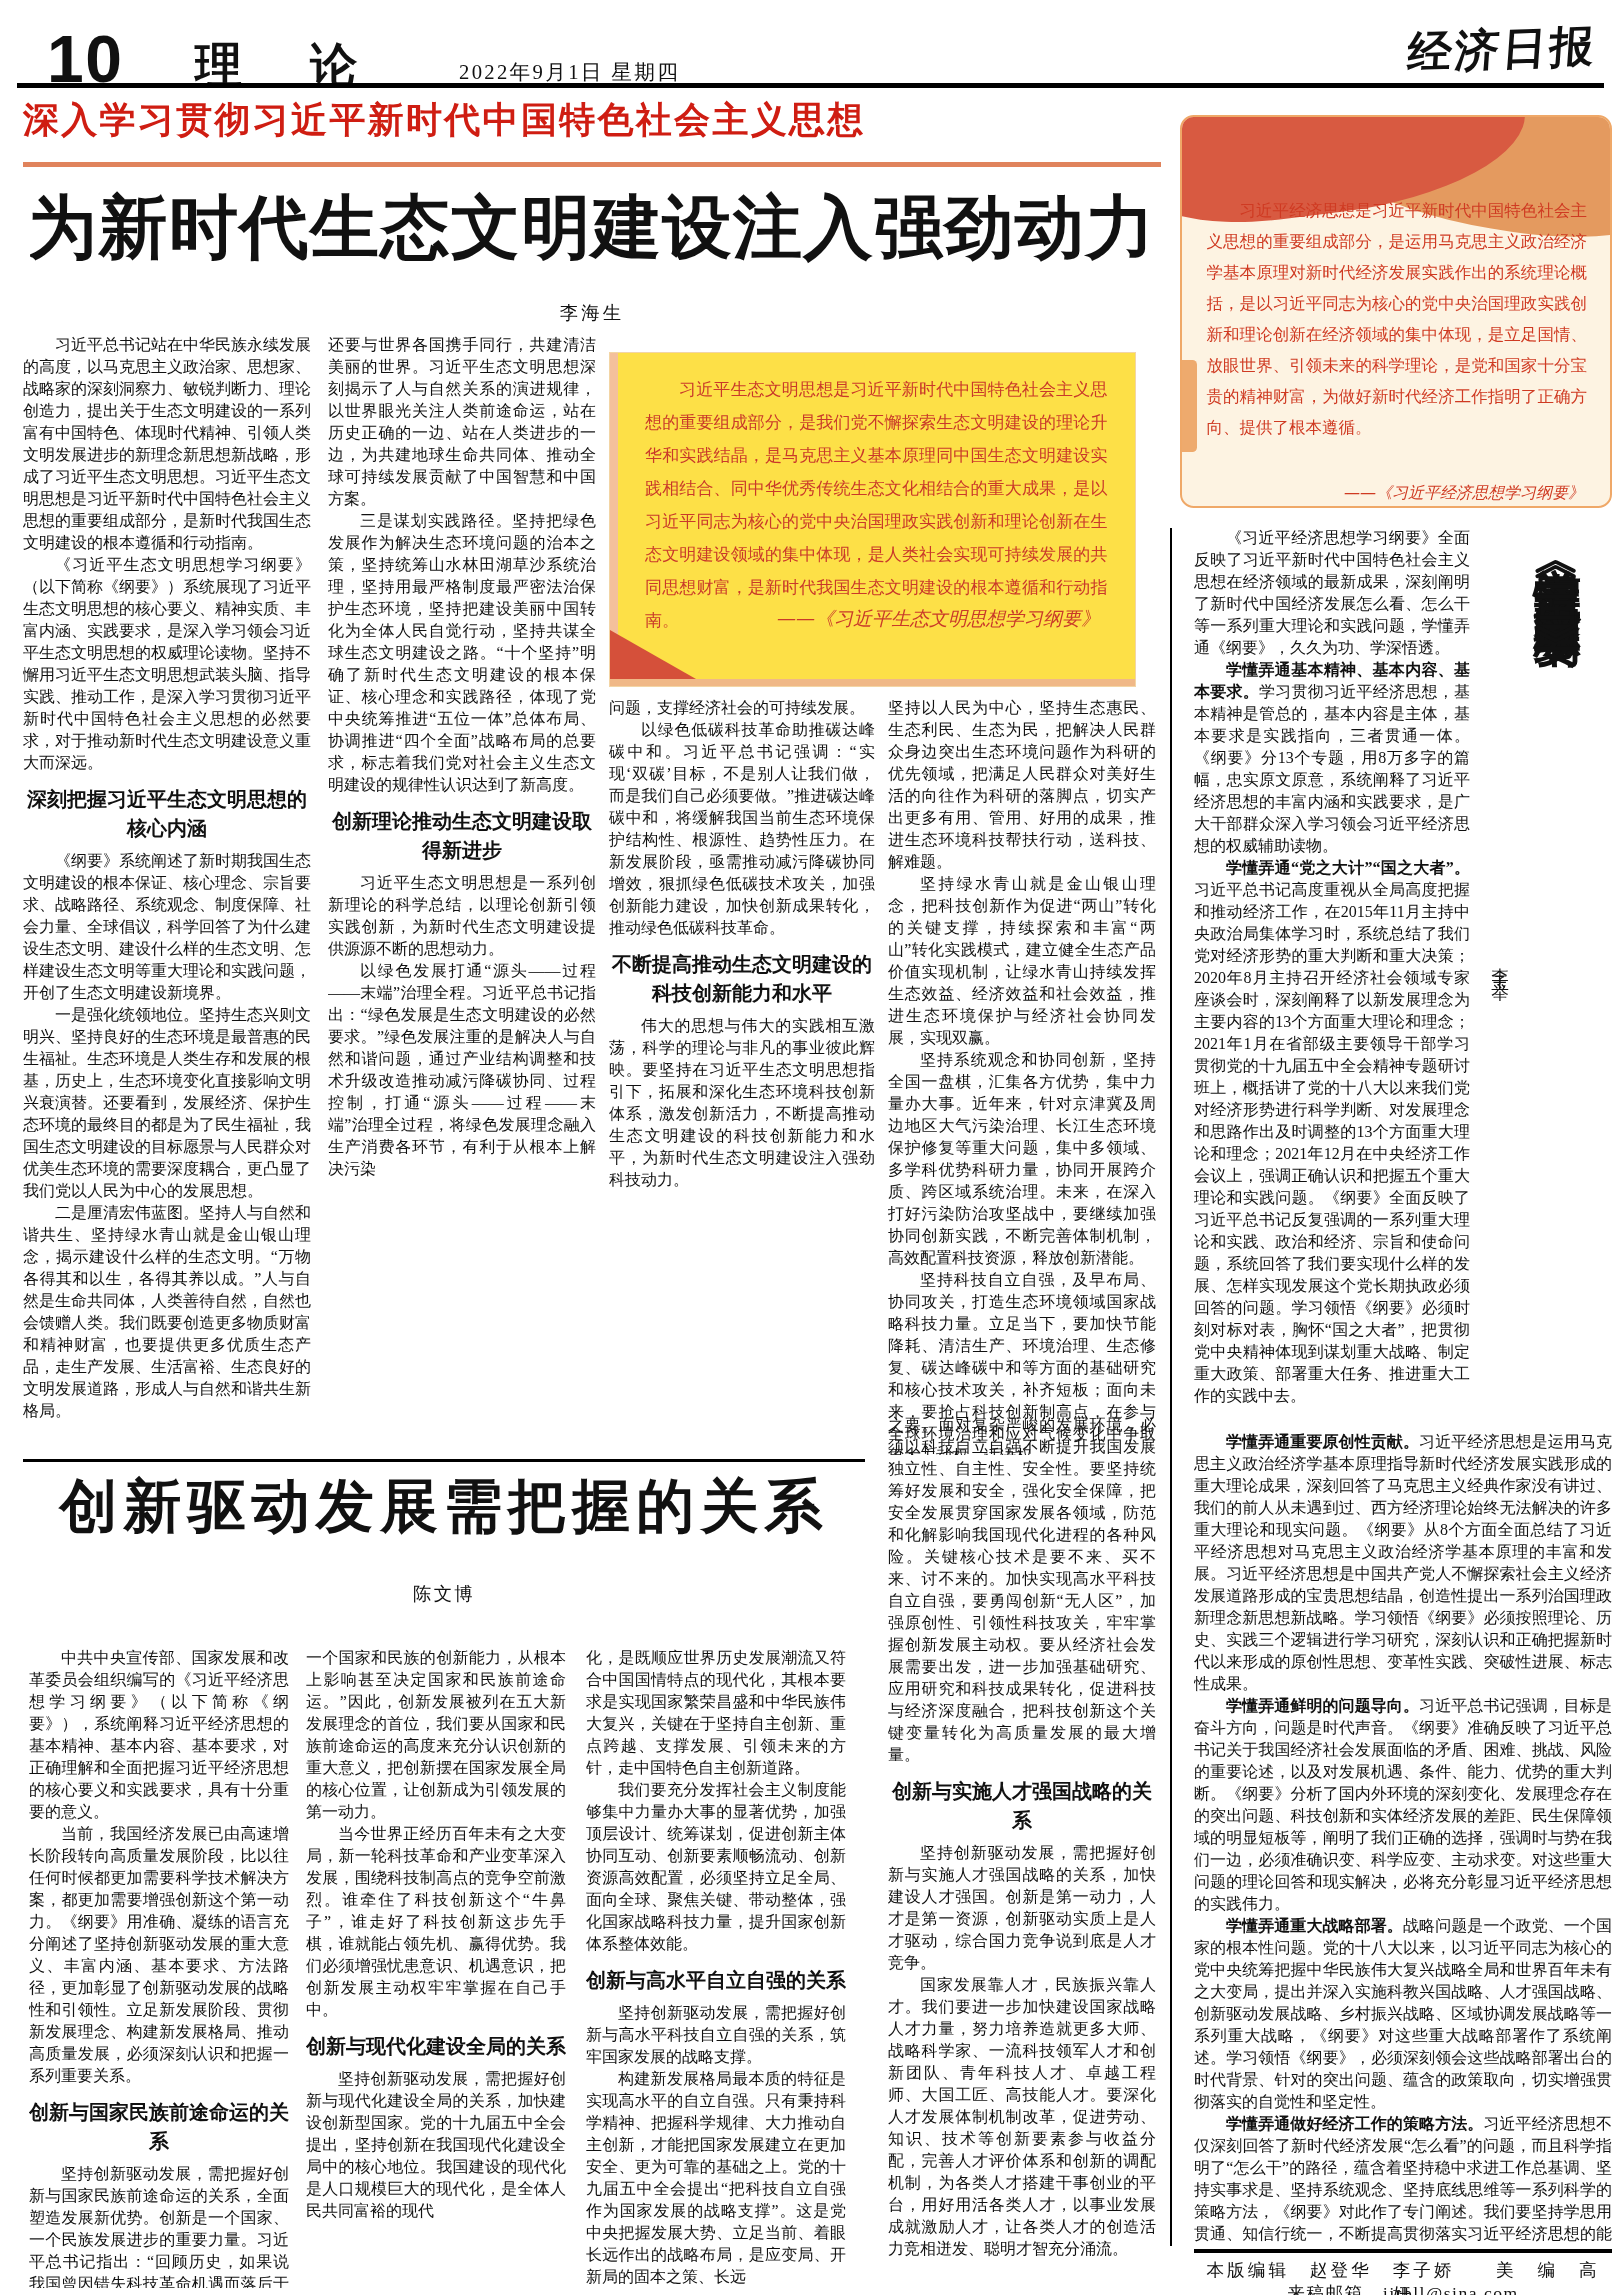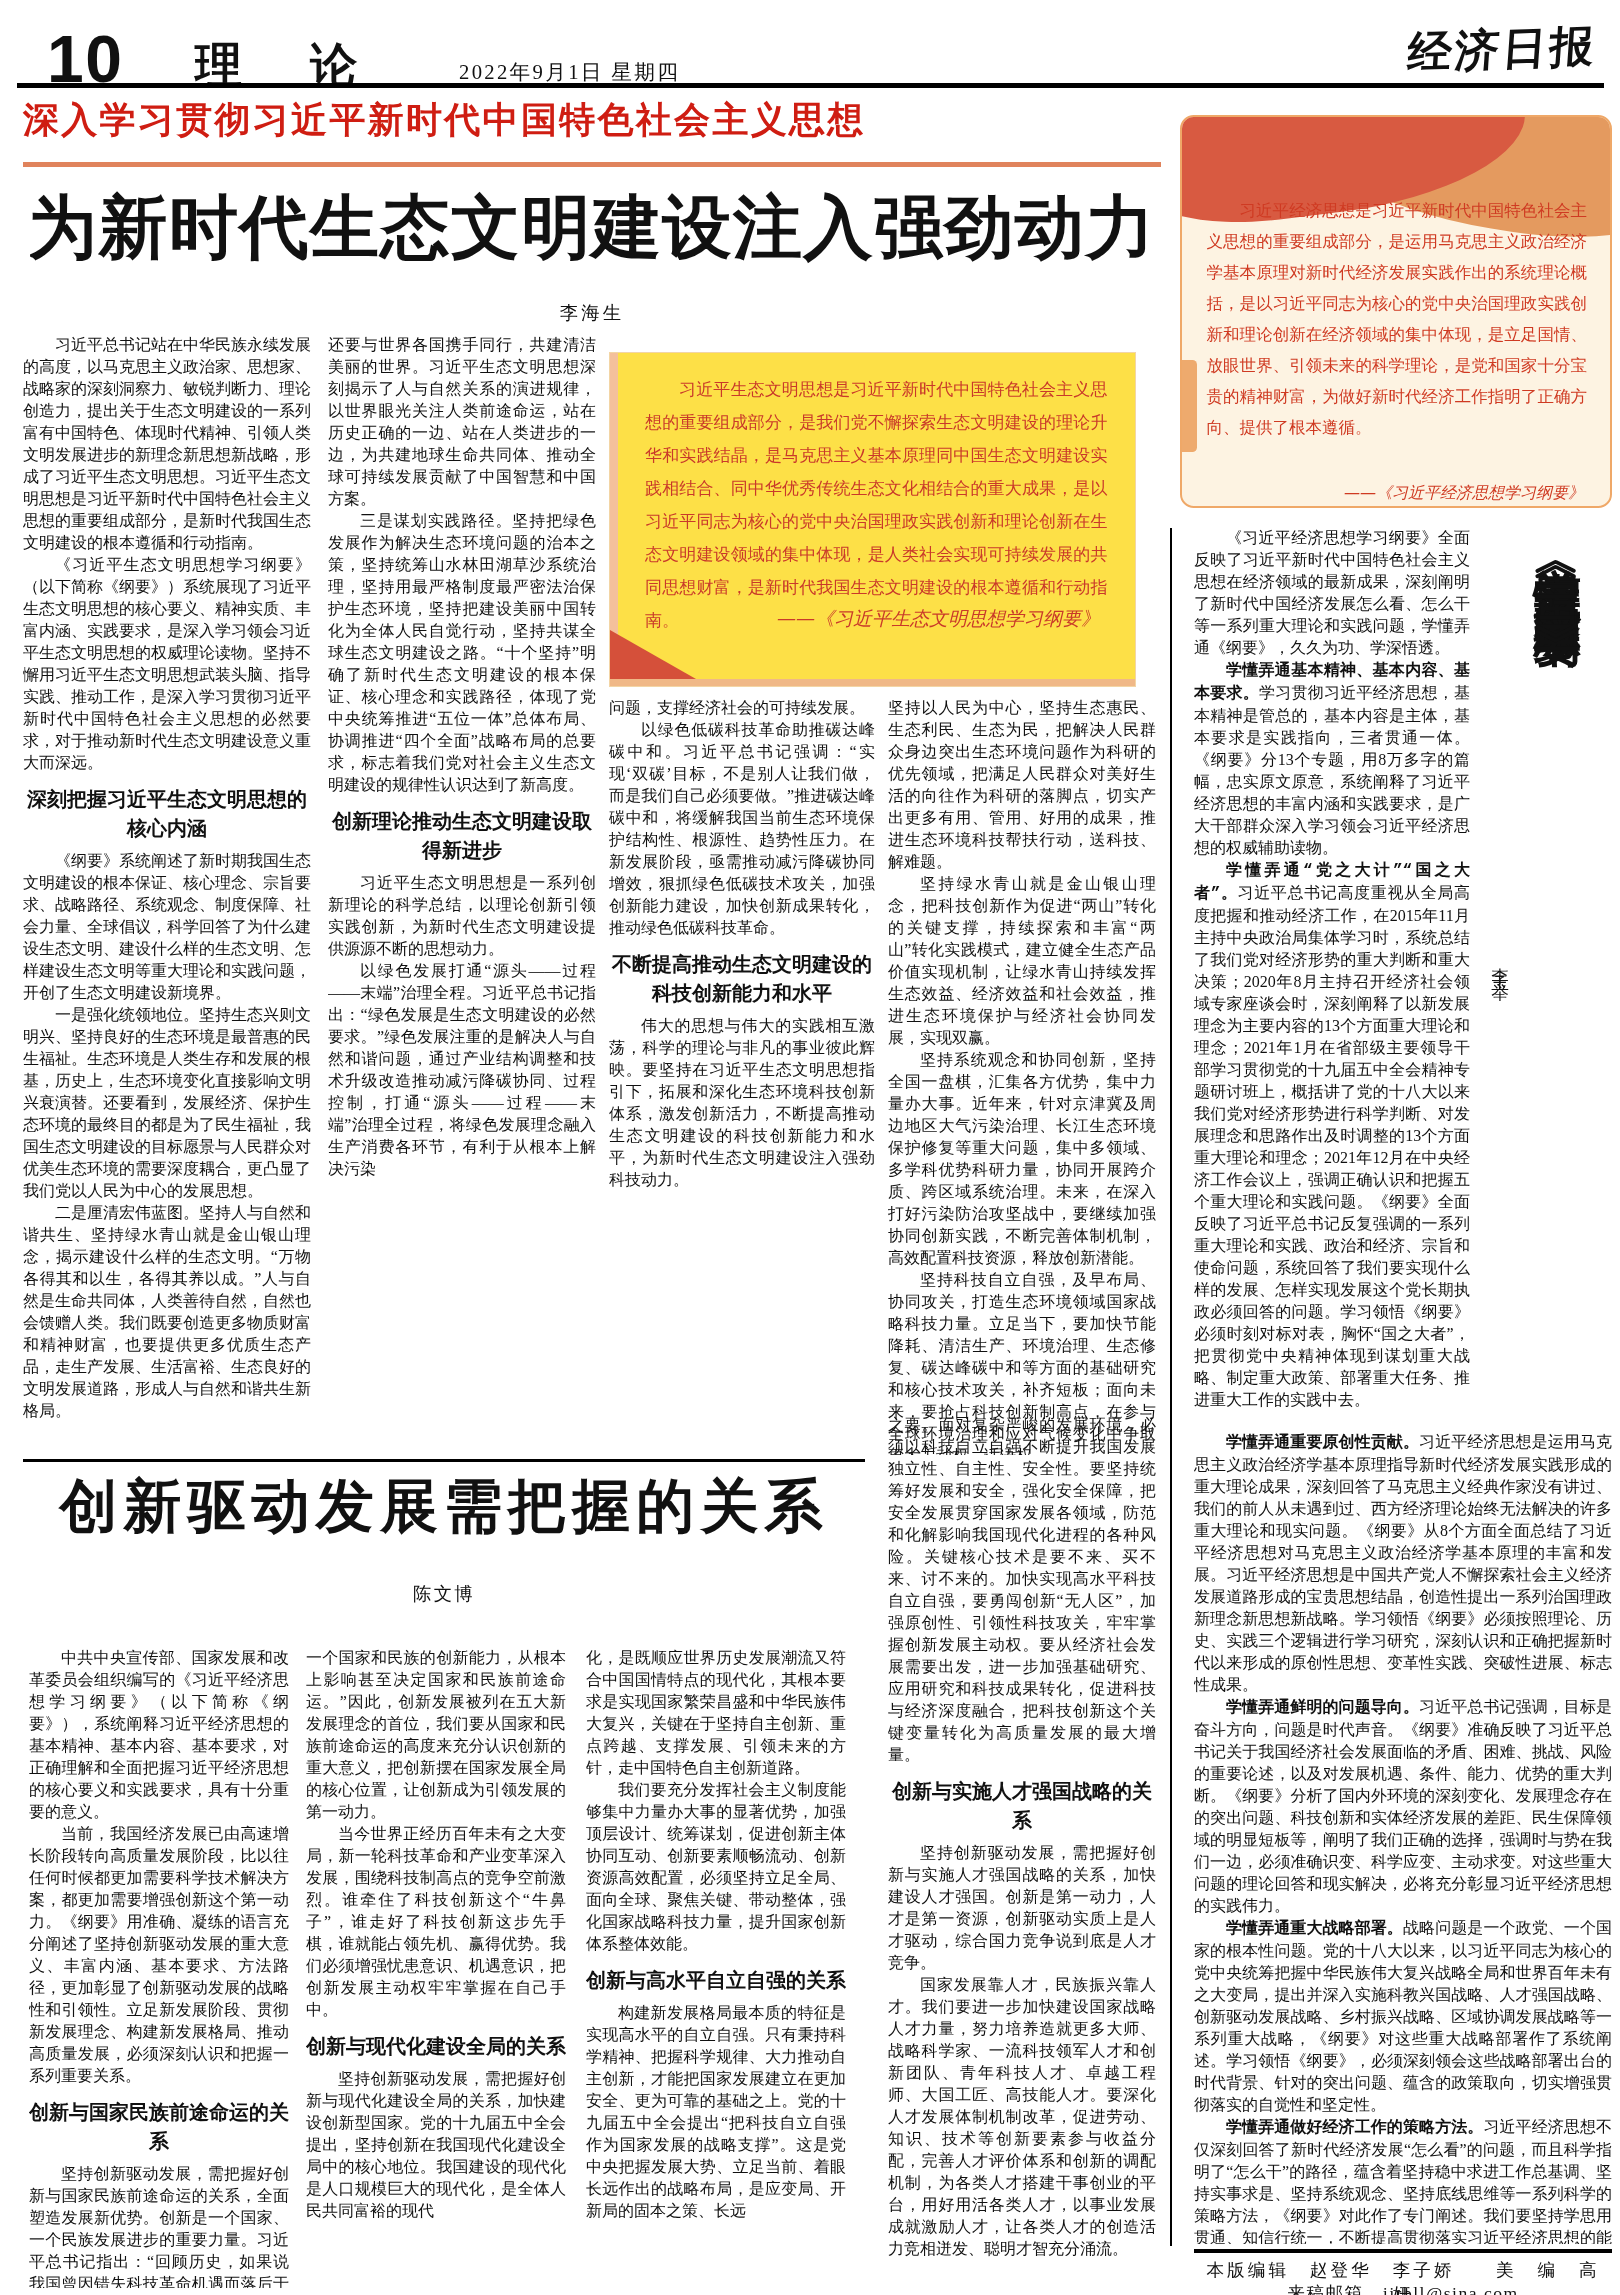--- a/index.html
+++ b/index.html
@@ -65,21 +65,21 @@
   .c-a2-2{left:306px;top:1647px;width:260px;height:641px;}
   .c-a2-3{left:586px;top:1647px;width:260px;height:641px;}
   .c-a2-4{left:888px;top:1414px;width:268px;height:874px;}
   
   .c-a3-n{left:1194px;top:527px;width:276px;height:897px;}
   .c-a3-w{left:1194px;top:1431px;width:418px;height:813px;}
   .a3-vtitle{left:1522px;top:531px;width:73px;height:896px;writing-mode:vertical-rl;
              font-size:47px;font-weight:900;font-family:"Liberation Sans",sans-serif;
              letter-spacing:3.8px;line-height:73px;}
   .a3-vauthor{left:1488px;top:954px;writing-mode:vertical-rl;font-size:17.6px;letter-spacing:7.7px;}
-  .col b{font-family:Liberation Mono, monospace;}
+  .col b{font-family:Liberation Serif, serif;}
   
   .ft-rule{left:1194px;top:2249px;width:418px;height:3.1px;background:#000;border-bottom:0.8px solid #000;}
   .ft-editors{left:1194px;top:2258px;width:418px;text-align:center;font-size:17.6px;letter-spacing:3.1px;}
   .ft-mail{left:1194px;top:2281px;width:418px;text-align:center;font-size:17.6px;letter-spacing:1.5px;}
 </style>
 </head>
 <body>
 
 <div class="abs pageno">10</div>
 <div class="abs section-name">理 论</div>
@@ -159,20 +159,21 @@
   <p class="cont">一个国家和民族的创新能力，从根本上影响甚至决定国家和民族前途命运。”因此，创新发展被列在五大新发展理念的首位，我们要从国家和民族前途命运的高度来充分认识创新的重大意义，把创新摆在国家发展全局的核心位置，让创新成为引领发展的第一动力。</p>
   <p>当今世界正经历百年未有之大变局，新一轮科技革命和产业变革深入发展，围绕科技制高点的竞争空前激烈。谁牵住了科技创新这个“牛鼻子”，谁走好了科技创新这步先手棋，谁就能占领先机、赢得优势。我们必须增强忧患意识、机遇意识，把创新发展主动权牢牢掌握在自己手中。</p>
   <h3>创新与现代化建设全局的关系</h3>
   <p>坚持创新驱动发展，需把握好创新与现代化建设全局的关系，加快建设创新型国家。党的十九届五中全会提出，坚持创新在我国现代化建设全局中的核心地位。我国建设的现代化是人口规模巨大的现代化，是全体人民共同富裕的现代</p>
 </div>
 
 <div class="abs col c-a2-3">
   <p class="cont">化，是既顺应世界历史发展潮流又符合中国国情特点的现代化，其根本要求是实现国家繁荣昌盛和中华民族伟大复兴，关键在于坚持自主创新、重点跨越、支撑发展、引领未来的方针，走中国特色自主创新道路。</p>
   <p>我们要充分发挥社会主义制度能够集中力量办大事的显著优势，加强顶层设计、统筹谋划，促进创新主体协同互动、创新要素顺畅流动、创新资源高效配置，必须坚持立足全局、面向全球、聚焦关键、带动整体，强化国家战略科技力量，提升国家创新体系整体效能。</p>
   <h3>创新与高水平自立自强的关系</h3>
+  <p>坚持创新驱动发展，需把握好创新与高水平科技自立自强的关系，筑牢国家发展的战略支撑。</p>
   <p>构建新发展格局最本质的特征是实现高水平的自立自强。只有秉持科学精神、把握科学规律、大力推动自主创新，才能把国家发展建立在更加安全、更为可靠的基础之上。党的十九届五中全会提出“把科技自立自强作为国家发展的战略支撑”。这是党中央把握发展大势、立足当前、着眼长远作出的战略布局，是应变局、开新局的固本之策、长远</p>
 </div>
 
 <div class="abs col c-a2-4">
   <p class="cont">之要。面对复杂严峻的发展环境，必须以科技自立自强不断提升我国发展独立性、自主性、安全性。要坚持统筹好发展和安全，强化安全保障，把安全发展贯穿国家发展各领域，防范和化解影响我国现代化进程的各种风险。关键核心技术是要不来、买不来、讨不来的。加快实现高水平科技自立自强，要勇闯创新“无人区”，加强原创性、引领性科技攻关，牢牢掌握创新发展主动权。要从经济社会发展需要出发，进一步加强基础研究、应用研究和科技成果转化，促进科技与经济深度融合，把科技创新这个关键变量转化为高质量发展的最大增量。</p>
   <h3>创新与实施人才强国战略的关系</h3>
   <p>坚持创新驱动发展，需把握好创新与实施人才强国战略的关系，加快建设人才强国。创新是第一动力，人才是第一资源，创新驱动实质上是人才驱动，综合国力竞争说到底是人才竞争。</p>
   <p>国家发展靠人才，民族振兴靠人才。我们要进一步加快建设国家战略人才力量，努力培养造就更多大师、战略科学家、一流科技领军人才和创新团队、青年科技人才、卓越工程师、大国工匠、高技能人才。要深化人才发展体制机制改革，促进劳动、知识、技术等创新要素参与收益分配，完善人才评价体系和创新的调配机制，为各类人才搭建干事创业的平台，用好用活各类人才，以事业发展成就激励人才，让各类人才的创造活力竞相迸发、聪明才智充分涌流。</p>
 </div>
 

